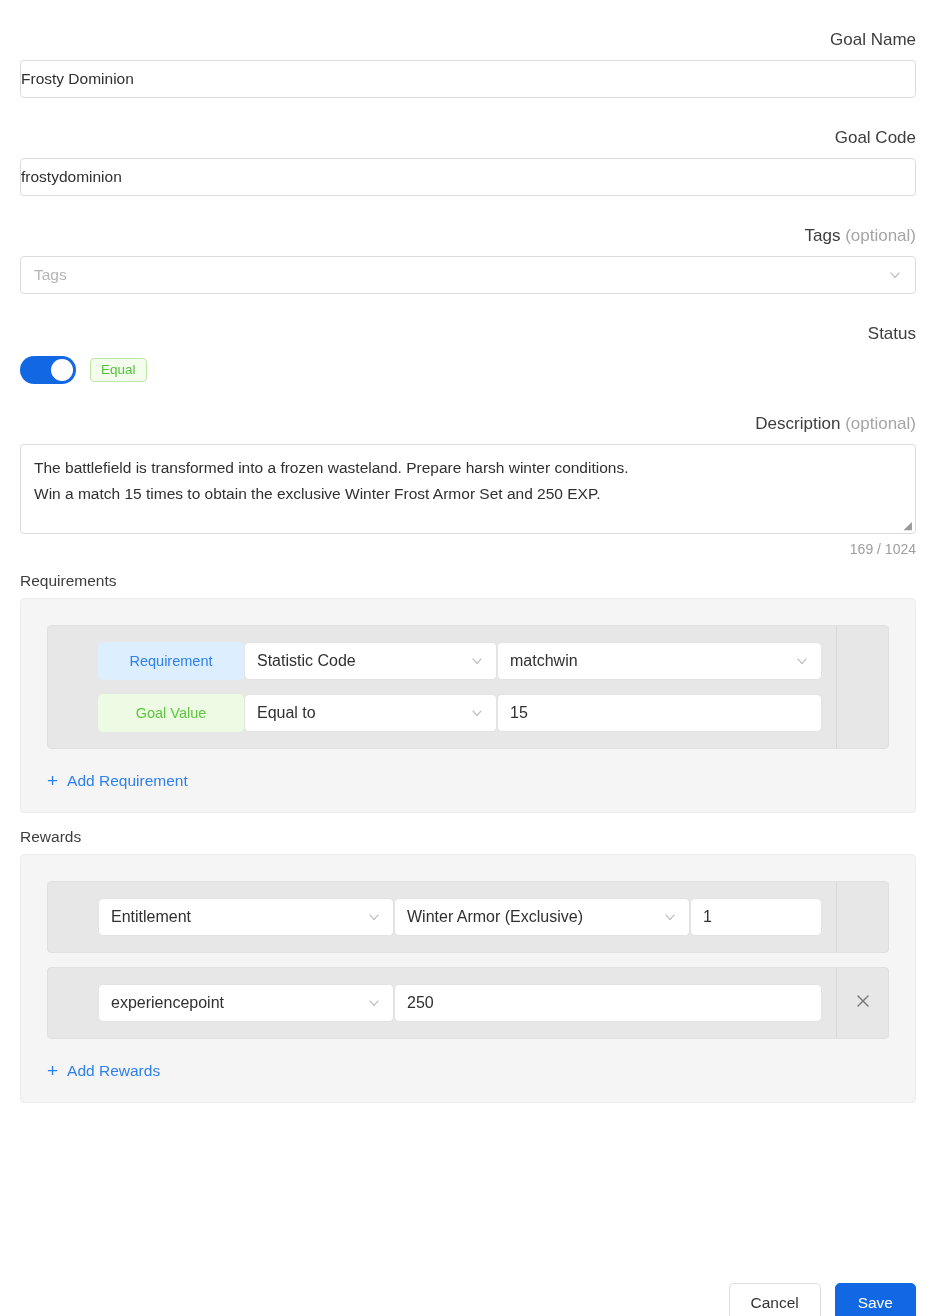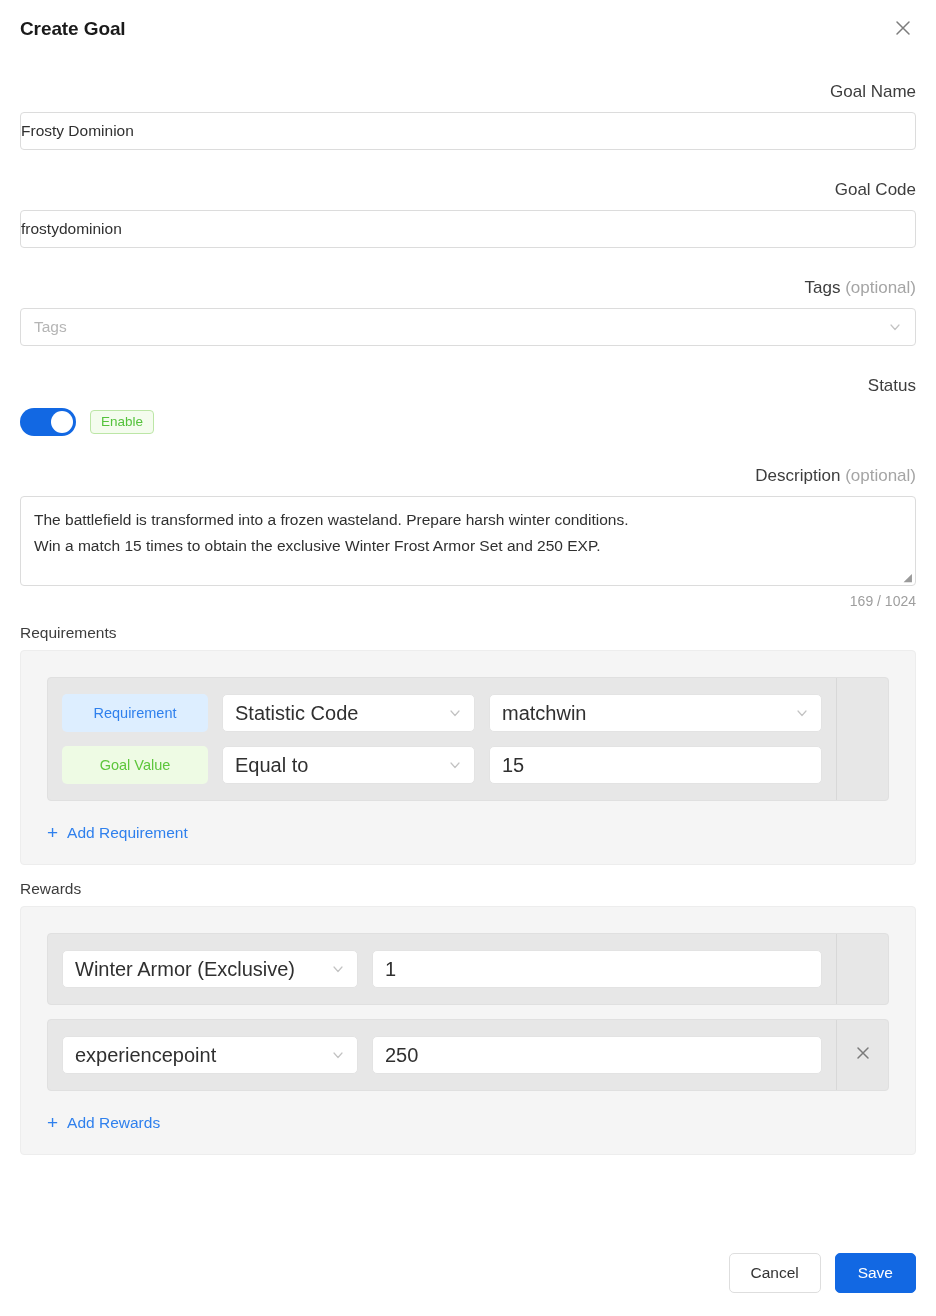--- a/index.html
+++ b/index.html
@@ -188,41 +188,41 @@
     display: flex;
     align-items: center;
     justify-content: center;
     color: #7b7b7b;
   }
   .row-actions.empty { color: transparent; }
 
   .sub-row {
     display: flex;
     align-items: center;
-    gap: 14px;
+    margin-left: 36px;
   }
 
   .tag-chip {
     flex: 0 0 146px;
     height: 38px;
     border-radius: 5px;
     display: flex;
     align-items: center;
     justify-content: center;
     font-size: 14.5px;
   }
   .tag-blue  { background: #ddeeff; color: #2f80ed; }
   .tag-green { background: #eefbe4; color: #5dc63c; }
 
   .ctrl {
     height: 38px;
     border: 1px solid #e3e3e3;
     border-radius: 5px;
     background: #fff;
-    font-size: 20px;
+    font-size: 16px;
     color: #303030;
     padding: 0 12px;
     display: flex;
     align-items: center;
     justify-content: space-between;
     cursor: pointer;
   }
   .ctrl.plain { cursor: text; }
   .ctrl-a { flex: 0 0 253px; }
   .ctrl-b { flex: 1 1 auto; }
@@ -285,30 +285,20 @@
     border: 1px solid #1268e3;
     background: #1268e3;
     color: #fff;
   }
 </style>
 </head>
 <body>
 
 <div class="dialog">
 
-  <div class="dlg-header">
-    <div class="dlg-title">Create Goal</div>
-    <div class="close-btn">
-      <span>
-        <svg width="20" height="20" viewBox="0 0 20 20" fill="none">
-          <path d="M4 4 L16 16 M16 4 L4 16" stroke="#7d7d7d" stroke-width="1.5" stroke-linecap="round"></path>
-        </svg>
-      </span>
-    </div>
-  </div>
 
   <div class="field">
     <span class="field-label">Goal Name</span>
     <div class="text-input">Frosty Dominion</div>
   </div>
 
   <div class="field">
     <span class="field-label">Goal Code</span>
     <div class="text-input">frostydominion</div>
   </div>
@@ -324,21 +314,21 @@
       </span>
     </div>
   </div>
 
   <div class="field">
     <span class="field-label">Status</span>
     <div class="status-row">
       <div class="toggle">
         <div class="knob"></div>
       </div>
-      <span class="badge-enable">Enable</span>
+      <span class="badge-enable">Equal</span>
     </div>
   </div>
 
   <div class="field">
     <span class="field-label"><span>Description</span> <span class="optional">(optional)</span></span>
     <div class="textarea-box">
       <div>The battlefield is transformed into a frozen wasteland. Prepare harsh winter conditions.</div>
       <div>Win a match 15 times to obtain the exclusive Winter Frost Armor Set and 250 EXP.</div>
       <span class="resize-grip">◢</span>
     </div>
@@ -396,20 +386,28 @@
     </div>
   </div>
 
   <div class="group">
     <div class="group-title">Rewards</div>
     <div class="group-card">
 
       <div class="row-block">
         <div class="row-inner">
           <div class="sub-row">
+            <div class="ctrl rw-type">
+              <span>Entitlement</span>
+              <span class="chev">
+                <svg width="14" height="14" viewBox="0 0 14 14" fill="none">
+                    <path d="M3 5 L7 9.5 L11 5" stroke="#c3c3c3" stroke-width="1.2" stroke-linecap="round" stroke-linejoin="round"></path>
+                  </svg>
+              </span>
+            </div>
             <div class="ctrl rw-item">
               <span>Winter Armor (Exclusive)</span>
               <span class="chev">
                 <svg width="14" height="14" viewBox="0 0 14 14" fill="none">
                     <path d="M3 5 L7 9.5 L11 5" stroke="#c3c3c3" stroke-width="1.2" stroke-linecap="round" stroke-linejoin="round"></path>
                   </svg>
               </span>
             </div>
             <div class="ctrl rw-qty plain">1</div>
           </div>

